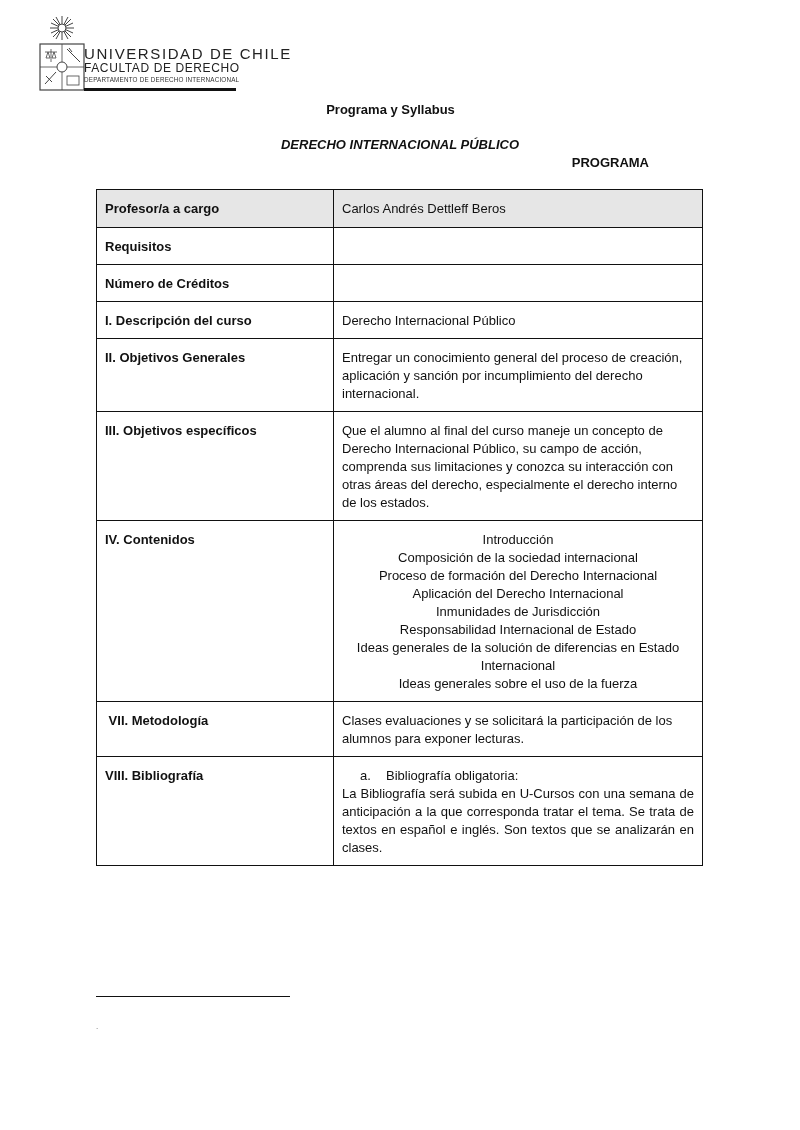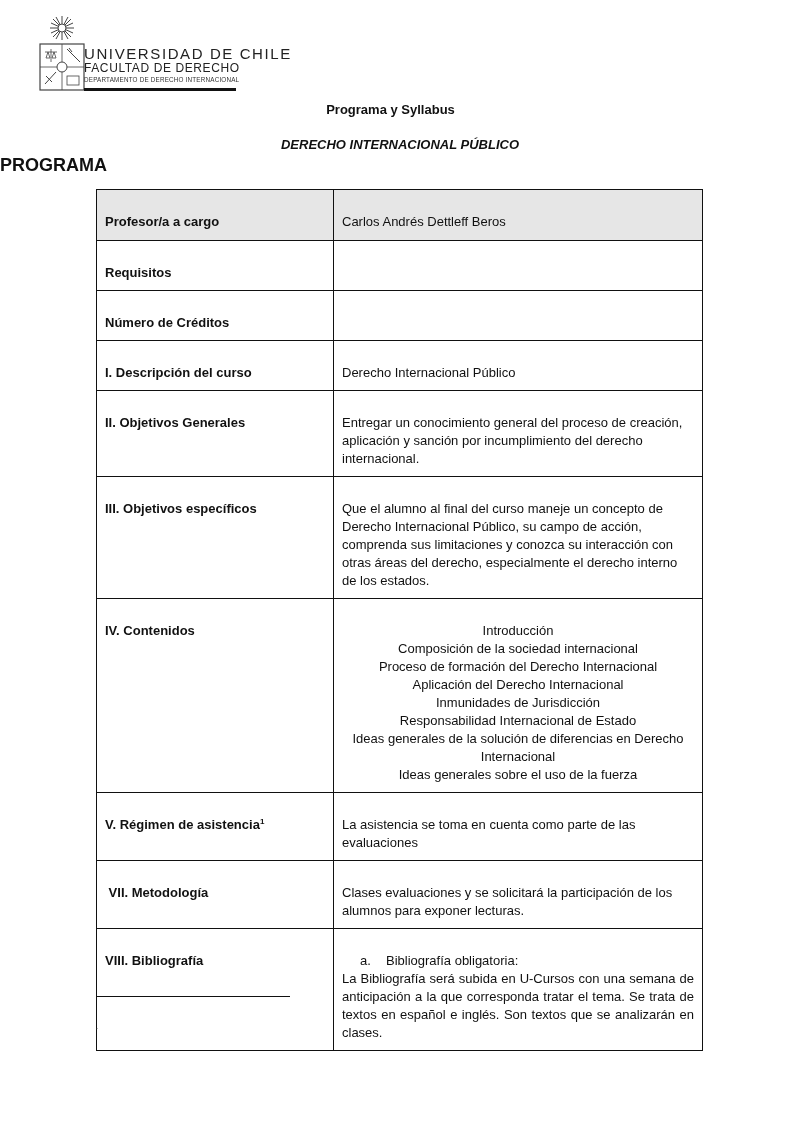--- a/index.html
+++ b/index.html
@@ -5,23 +5,23 @@
   html, body { margin: 0; padding: 0; background: #ffffff; }
   body { width: 800px; height: 1130px; position: relative; font-family: "Liberation Sans", sans-serif; color: #111; overflow: hidden; }
   .header-logo { position: absolute; left: 36px; top: 14px; width: 52px; height: 80px; }
   .uni { position: absolute; left: 84px; top: 46px; }
   .uni-name { font-size: 15px; letter-spacing: 1.6px; color: #222; line-height: 16px; }
   .fac-name { font-size: 12px; letter-spacing: 0.6px; color: #222; line-height: 13px; }
   .dept-name { font-size: 6.3px; letter-spacing: 0.2px; color: #333; line-height: 9px; }
   .uni-bar { width: 152px; height: 3px; background: #111; margin-top: 4px; }
   .title1 { position: absolute; left: 0; width: 781px; top: 102px; text-align: center; font-weight: bold; font-size: 13px; }
   .title2 { position: absolute; left: 0; width: 800px; top: 137px; text-align: center; font-weight: bold; font-style: italic; font-size: 13px; }
-  .title3 { position: absolute; left: 0; width: 649px; top: 155px; text-align: left; font-weight: bold; font-size: 18px; }
+  .title3 { position: absolute; left: 0; width: 649px; top: 155px; text-align: right; font-weight: bold; font-size: 13px; }
   table.syll { position: absolute; left: 96px; top: 189px; width: 607px; border-collapse: collapse; font-size: 13px; line-height: 18px; }
-  table.syll td { border: 1.5px solid #111; vertical-align: top; padding: 23px 8px 8px 8px; }
+  table.syll td { border: 1.5px solid #111; vertical-align: top; padding: 10px 8px 8px 8px; }
   table.syll td.lbl { width: 220px; font-weight: bold; }
   table.syll tr.hdr td { background: #e6e6e6; height: 19px; }
   .sub { font-weight: normal; }
   .center { text-align: center; }
   .list-a { padding-left: 18px; }
   .list-a .marker { display: inline-block; width: 26px; }
   sup { font-size: 8px; line-height: 0; }
   .fn-rule { position: absolute; left: 96px; top: 996px; width: 194px; height: 1px; background: #111; }
   .fn-dot { position: absolute; left: 96px; top: 1022px; font-size: 8px; color: #555; }
 </style>
@@ -90,27 +90,23 @@
   </tr>
   <tr>
     <td class="lbl">IV.  Contenidos</td>
     <td class="center">
       <div>Introducción</div>
       <div>Composición de la sociedad internacional</div>
       <div>Proceso de formación del Derecho Internacional</div>
       <div>Aplicación del Derecho Internacional</div>
       <div>Inmunidades de Jurisdicción</div>
       <div>Responsabilidad Internacional de Estado</div>
-      <div>Ideas generales de la solución de diferencias en Derecho Internacional</div>
+      <div>Ideas generales de la solución de diferencias en Estado Internacional</div>
       <div>Ideas generales sobre el uso de la fuerza</div>
     </td>
-  </tr>
-  <tr>
-    <td class="lbl"><span>V. Régimen de asistencia</span><sup>1</sup></td>
-    <td>La asistencia se toma en cuenta como parte de las evaluaciones</td>
   </tr>
   <tr>
     <td class="lbl" style="white-space:pre"> VII. Metodología</td>
     <td>Clases evaluaciones y se solicitará la participación de los alumnos para exponer lecturas.</td>
   </tr>
   <tr>
     <td class="lbl">VIII. Bibliografía</td>
     <td>
       <div class="list-a">
         <span class="marker">a.</span><span>Bibliografía obligatoria:</span>

